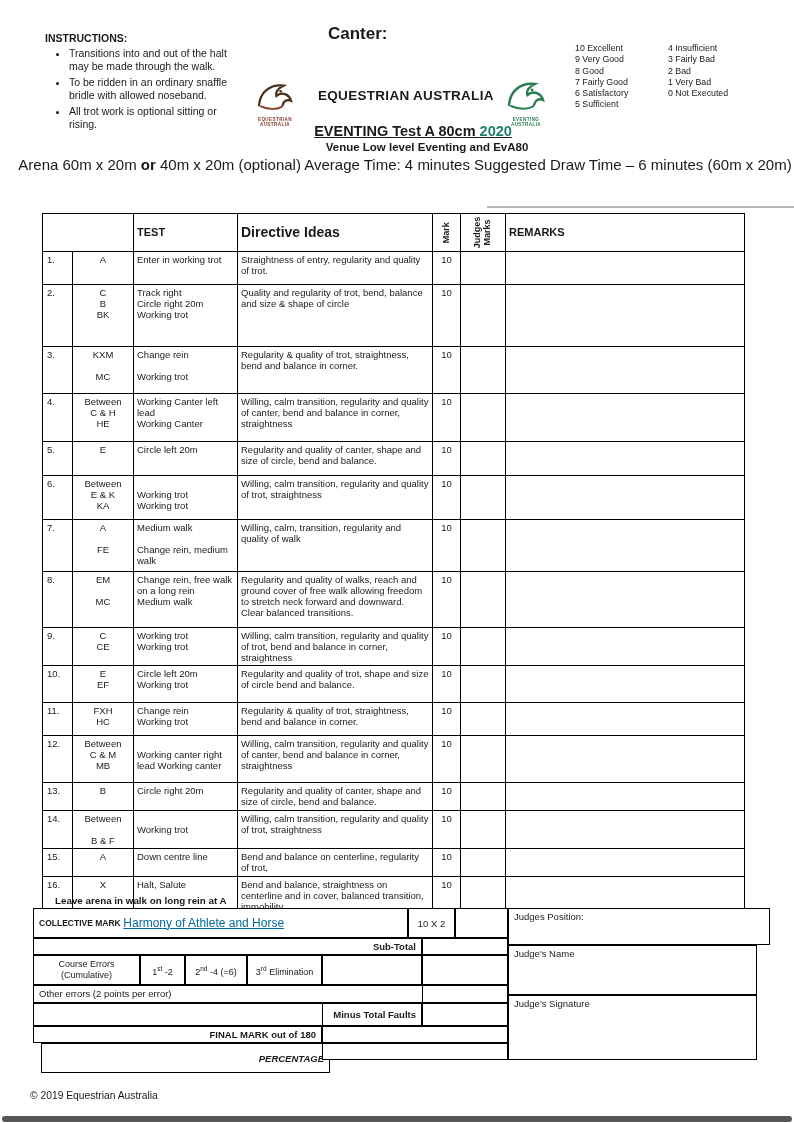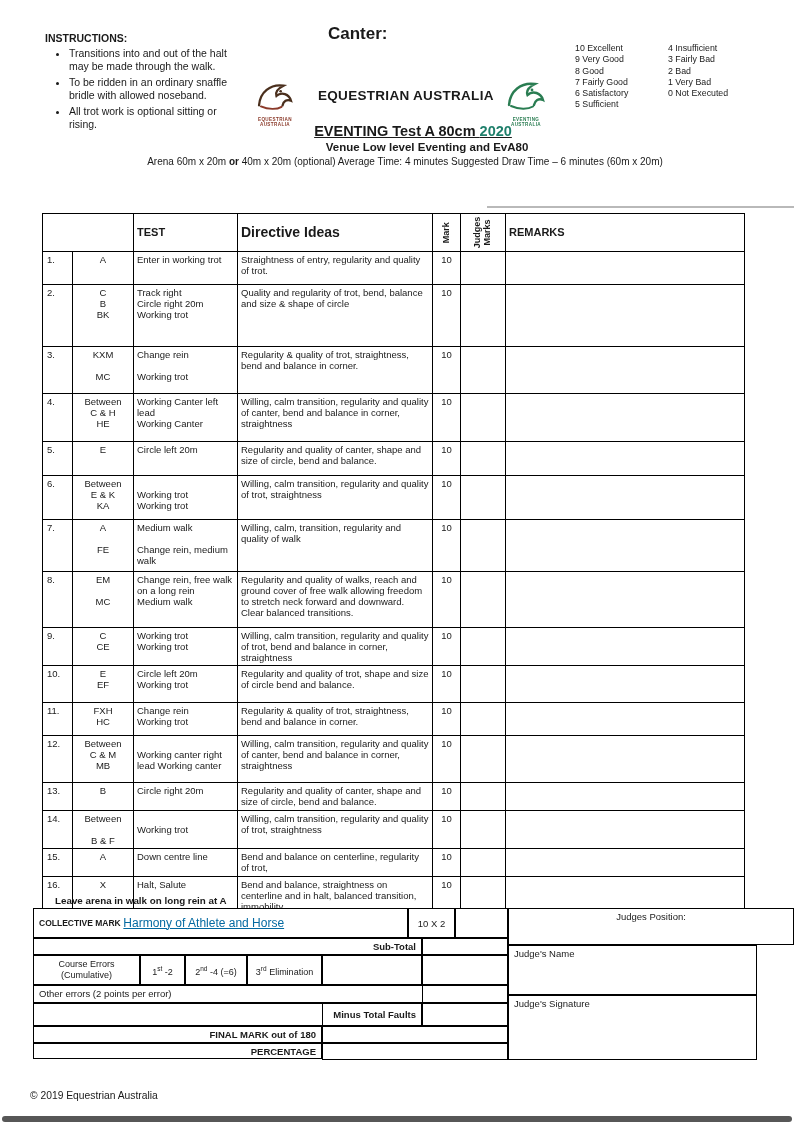--- a/index.html
+++ b/index.html
@@ -22,21 +22,21 @@
   .logo .cap { font-size:4.6px; font-weight:bold; letter-spacing:.4px; line-height:5px; white-space:pre-line; margin-top:1px; }
   .logo-ea .cap { color:#8b3a2a; }
   .logo-ev .cap { color:#2a7d52; }
   .scale { position:absolute; top:43px; font-size:8.8px; line-height:11.3px; }
   .scale-1 { left:575px; }
   .scale-2 { left:668px; }
   .doc-title { position:absolute; left:32px; right:0; top:123px; text-align:center; font-size:14.5px; font-weight:bold; }
   .doc-title .t-underline { text-decoration:underline; }
   .doc-title .t-year { color:#1e7f6b; }
   .doc-subtitle { position:absolute; left:60px; right:0; top:141px; text-align:center; font-size:11.5px; font-weight:bold; }
-  .arena-line { position:absolute; left:0; right:0; top:156px; text-align:center; font-size:10px;padding-left:16px; }
+  .arena-line { position:absolute; left:0; right:0; top:156px; text-align:center; font-size:15px;padding-left:16px; }
   .arena-line b { font-weight:bold; }
   
   .entry-box { position:absolute; left:37px; top:170px; width:722px; height:36px; border:2px solid #000; display:flex; }
   .entry-cell { border-right:1px solid #000; padding:2px 4px; font-size:10.5px; }
   .entry-cell:last-child { border-right:none; }
   .entry-no { width:71px; font-size:15px; font-weight:bold; padding-left:9px; padding-top:4px; }
   .entry-rider { width:143px; } .entry-horse { width:178px; } .entry-arena { width:74px; }
   .entry-venue { width:135px; } .entry-date { width:119px; }
   .artifact-line { position:absolute; left:487px; top:206px; width:307px; height:2px; background:#b9b9b9; }
   
@@ -386,21 +386,21 @@
           <div class="c remarks"></div>
         </div>
         <div class="trow" style="min-height: 31px;">
           <div class="c num">16.</div>
           <div class="c letters">
             <div>X</div>
           </div>
           <div class="c test">
             <div>Halt, Salute</div>
           </div>
-          <div class="c directive">Bend and balance, straightness on centerline and in halt, balanced transition, immobility</div>
+          <div class="c directive">Bend and balance, straightness on centerline and in cover, balanced transition, immobility</div>
           <div class="c mark">10</div>
           <div class="c judges"></div>
           <div class="c remarks"></div>
         </div>
       </div>
   </div>
 
   <div class="leave-note">Leave arena in walk on long rein at A</div>
 
   <div class="bottom-box">
@@ -431,24 +431,24 @@
     <div class="bcell" style="left:0; top:77px; width:458px; height:18px;">Other errors (2 points per error)</div>
     <div class="bcell" style="left:389px; top:77px; width:86px; height:18px;"></div>
 
     <div class="bcell" style="left:0; top:95px; width:289px; height:23px; border-right:none;"></div>
     <div class="bcell r-label hr-mid" style="left:289px; top:95px; width:100px; height:23px; justify-content:flex-end;">Minus Total Faults</div>
     <div class="bcell" style="left:389px; top:95px; width:86px; height:23px;"></div>
 
     <div class="bcell r-label hr-mid" style="left:0; top:118px; width:289px; height:17px; justify-content:flex-end;">FINAL MARK out of 180</div>
     <div class="bcell" style="left:289px; top:118px; width:186px; height:17px;"></div>
 
-    <div class="bcell r-label hr-mid" style="left:0; top:135px; width:289px; height:16px; justify-content:flex-end;">PERCENTAGE</div>
+    <div class="bcell r-label hr-mid" style="left:8px; top:135px; width:289px; height:30px; justify-content:flex-end;font-style:italic;">PERCENTAGE</div>
     <div class="bcell" style="left:289px; top:135px; width:186px; height:17px;"></div>
 
-    <div class="bcell judge-box" style="left:475px; top:0; width:286px; height:37px;text-align:center;">Judges Position:</div>
+    <div class="bcell judge-box" style="left:475px; top:0; width:262px; height:37px;">Judges Position:</div>
     <div class="bcell judge-box" style="left:475px; top:37px; width:249px; height:50px;">Judge's Name</div>
     <div class="bcell judge-box" style="left:475px; top:87px; width:249px; height:65px;">Judge's Signature</div>
   </div>
 
   <div class="footer-copy">© 2019 Equestrian Australia</div>
   <div class="footer-bar"></div>
 
 </div>
 
 </body></html>

